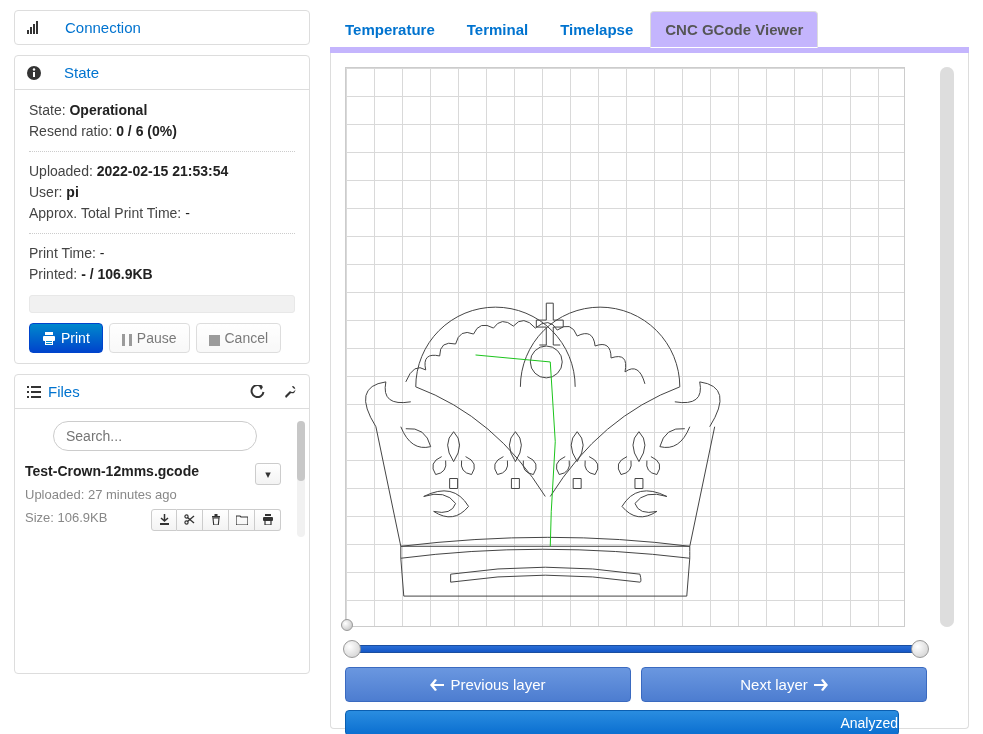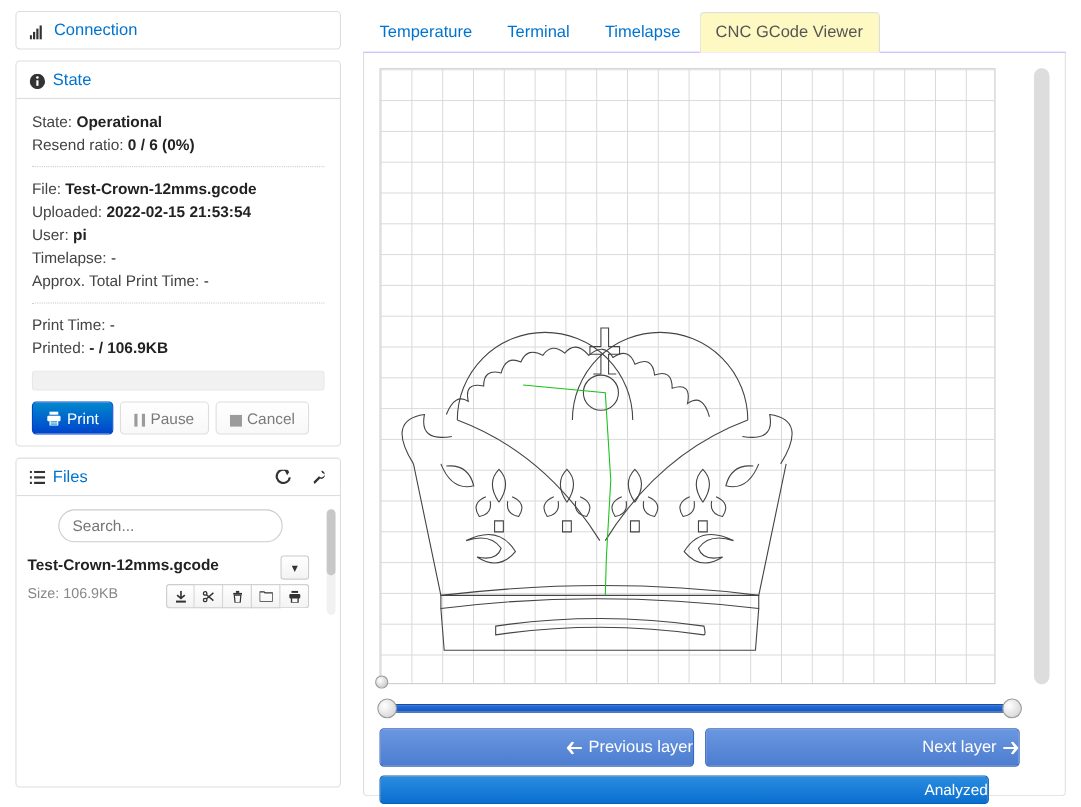--- a/index.html
+++ b/index.html
@@ -2,21 +2,21 @@
 <html><head>
 <meta charset="utf-8">
 <style>
 * { box-sizing: border-box; margin: 0; padding: 0; }
 body { font-family: -apple-system, BlinkMacSystemFont, "Segoe UI", Helvetica, Arial, sans-serif; font-size: 14px; color: #333; background: #fff; width: 983px; height: 734px; overflow: hidden; }
 .container { display: flex; width: 100%; height: 100%; }
 .sidebar { width: 320px; flex-shrink: 0; padding: 10px 10px 10px 14px; }
 .main { flex: 1; padding: 10px 14px 10px 10px; position: relative; }
 
 .panel { border: 1px solid #ddd; border-radius: 4px; margin-bottom: 10px; background: #fff; }
-.panel-heading { padding: 8px 12px; font-size: 15px; color: #0073cf; display: flex; align-items: flex-end; gap: 7px; cursor: pointer; }
+.panel-heading { padding: 8px 12px; font-size: 15px; color: #0073cf; display: flex; align-items: center; gap: 23px; cursor: pointer; }
 .panel-heading .icon { color: #333; font-size: 14px; }
 .panel-body { padding: 10px 14px; border-top: 1px solid #ddd; font-size: 14px; line-height: 1.5; color: #444; }
 
 .state-row { margin-bottom: 0px; }
 .state-label { color: #444; }
 .state-value { color: #222; }
 .state-value.bold { font-weight: 600; }
 hr.sep { border: none; border-top: 1px dotted #ccc; margin: 9px 0; }
 
 .progress-bar-outer { height: 18px; background: #f1f1f1; border-radius: 3px; border: 1px solid #e8e8e8; margin-top: 10px; }
@@ -42,40 +42,40 @@
 .file-title { font-size: 14px; font-weight: 600; color: #222; }
 .file-caret-btn { width: 26px; height: 22px; border: 1px solid #ccc; border-radius: 3px; background: linear-gradient(#fff,#f3f3f3); display: flex; align-items: center; justify-content: center; font-size: 11px; color: #333; cursor: pointer; }
 .file-meta { font-size: 13px; color: #888; line-height: 1.5; }
 .file-actions { margin-top: 4px; display: flex; gap: 0px; }
 .file-actions .mini { width: 26px; height: 22px; border: 1px solid #ccc; background: linear-gradient(#fff,#f3f3f3); display: flex; align-items: center; justify-content: center; font-size: 12px; color: #333; cursor: pointer; }
 .file-actions .mini:first-child { border-radius: 3px 0 0 3px; }
 .file-actions .mini:last-child { border-radius: 0 3px 3px 0; }
 .file-actions .mini + .mini { border-left: none; }
 
 
-.tabs { display: flex; border-bottom: 1px solid #c4b5fd; margin-bottom: 0; }
+.tabs { display: flex; border-bottom: 6px solid #c4b5fd; margin-bottom: 0; font-weight: bold; }
 .tab { padding: 9px 14px; color: #0073cf; font-size: 15px; cursor: pointer; border: 1px solid transparent; border-bottom: none; margin-right: 2px; border-radius: 4px 4px 0 0; position: relative; top: 1px; }
-.tab.active { color: #555; background: #fef9c3; border-color: #ddd; border-bottom: 1px solid #fff; }
+.tab.active { color: #555; background: #c4b5fd; border-color: #ddd; border-bottom: 1px solid #fff; }
 
 .viewer-area { border: 1px solid #ddd; border-top: none; border-radius: 0 0 4px 4px; padding: 14px 14px 14px 14px; position: relative; height: 676px; display: flex; }
 .viewer-canvas-wrap { flex: 1; position: relative; }
 .grid-canvas { width: 560px; height: 560px; border: 1px solid #ccc; position: relative; background: #fff; }
 .grid-lines { position: absolute; inset: 0; background-image: linear-gradient(to right, #d9d9d9 1px, transparent 1px), linear-gradient(to bottom, #d9d9d9 1px, transparent 1px); background-size: 28px 28px; }
 .crown-svg { position: absolute; left: 0; bottom: 0; width: 100%; }
 .origin-dot { position: absolute; left: -5px; bottom: -5px; width: 12px; height: 12px; border-radius: 50%; background: radial-gradient(circle at 35% 35%, #fff, #bbb); border: 1px solid #999; }
 
 .vscroll { width: 14px; margin-left: 12px; background: #f1f1f1; border-radius: 7px; position: relative; height: 560px; }
 .vscroll-thumb { position: absolute; left: 0; right: 0; top: 0; height: 560px; background: #ddd; border-radius: 7px; }
 
 .hslider { margin-top: 14px; height: 16px; position: relative; width: 582px; }
 .hslider-track { position: absolute; left: 6px; right: 6px; top: 4px; height: 8px; background: linear-gradient(#2a6ed6,#1457c7); border-radius: 4px; border: 1px solid #1a4ea0; }
 .hslider-handle { position: absolute; top: -1px; width: 18px; height: 18px; border-radius: 50%; background: radial-gradient(circle at 35% 35%, #fff, #ccc); border: 1px solid #999; }
 
 .layer-btns { display: flex; gap: 10px; margin-top: 10px; width: 582px; }
-.layer-btn { flex: 1; padding: 8px 0; text-align: center; background: linear-gradient(#6a97e0,#4d7dd0); color: #fff; border: 1px solid #3a6ac0; border-radius: 4px; font-size: 15px; cursor: pointer; display: flex; align-items: center; justify-content: flex-end; gap: 6px; }
+.layer-btn { flex: 1; padding: 8px 0; text-align: center; background: linear-gradient(#6a97e0,#4d7dd0); color: #fff; border: 1px solid #3a6ac0; border-radius: 4px; font-size: 15px; cursor: pointer; display: flex; align-items: center; justify-content: center; gap: 6px; }
 .analyzed-bar { margin-top: 8px; width: 554px; padding: 4px 0; text-align: right; background: linear-gradient(#2a8de0,#0a6ed0); color: #fff; border: 1px solid #0a5eb0; border-radius: 4px; font-size: 14px; }
 
 svg { display: block; }
 </style>
 </head>
 <body>
 
 <div class="container">
   <div class="sidebar">
 
@@ -101,24 +101,22 @@
               <rect x="6" y="6" width="2" height="5" fill="#fff"></rect>
               <circle cx="7" cy="3.5" r="1.2" fill="#fff"></circle>
             </svg>
         </span>
         <span>State</span>
       </div>
       <div class="panel-body">
         <div class="state-row"><span class="state-label">State:</span> <span class="state-value bold">Operational</span></div>
         <div class="state-row"><span class="state-label">Resend ratio:</span> <span class="state-value bold">0 / 6 (0%)</span></div>
         <hr class="sep">
-        <div class="state-row"><span class="state-label">File:</span> <span class="state-value bold">Test-Crown-12mms.gcode</span></div>
         <div class="state-row"><span class="state-label">Uploaded:</span> <span class="state-value bold">2022-02-15 21:53:54</span></div>
         <div class="state-row"><span class="state-label">User:</span> <span class="state-value bold">pi</span></div>
-        <div class="state-row"><span class="state-label">Timelapse:</span> <span class="state-value">-</span></div>
         <div class="state-row"><span class="state-label">Approx. Total Print Time:</span> <span class="state-value">-</span></div>
         <hr class="sep">
         <div class="state-row"><span class="state-label">Print Time:</span> <span class="state-value">-</span></div>
         <div class="state-row"><span class="state-label">Printed:</span> <span class="state-value bold">- / 106.9KB</span></div>
         <div class="progress-bar-outer"></div>
         <div class="btn-row">
           <button class="btn btn-primary">
             <span>
                 <svg width="14" height="13" viewBox="0 0 14 13">
                   <rect x="3" y="0" width="8" height="3" fill="#fff"></rect>
@@ -185,20 +183,21 @@
           <div class="search-wrap">
             <input class="search-input" type="text" placeholder="Search..." style="">
           </div>
           <div class="file-entry">
             <div class="file-title-row">
               <div class="file-title">Test-Crown-12mms.gcode</div>
               <div class="file-caret-btn">
                 <span>▾</span>
               </div>
             </div>
+            <div class="file-meta"><span>Uploaded:</span> <span>27 minutes ago</span></div>
             <div class="file-meta" style="display:flex; justify-content:space-between; align-items:center;">
               <span><span>Size:</span> <span>106.9KB</span></span>
               <div class="file-actions">
                 <div class="mini">
                     <span>
                       <svg width="11" height="11" viewBox="0 0 11 11">
                         <path d="M5.5 0 v6 M2 4 l3.5 3 L9 4" stroke="#333" stroke-width="1.5" fill="none"></path>
                         <rect x="1" y="9" width="9" height="2" fill="#333"></rect>
                       </svg>
                     </span>

